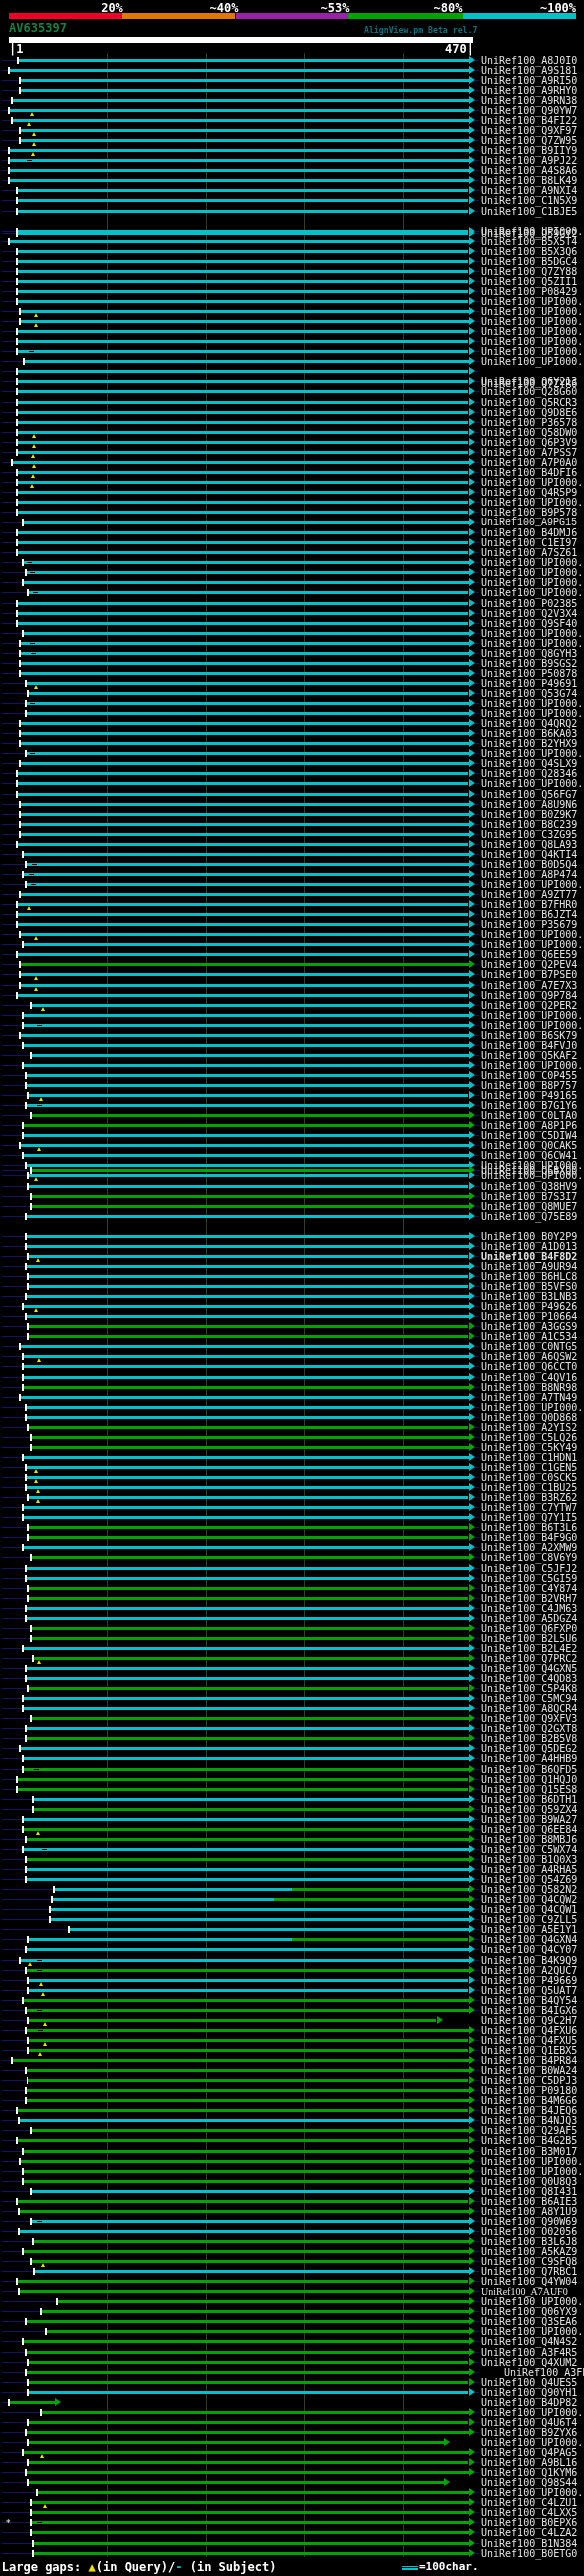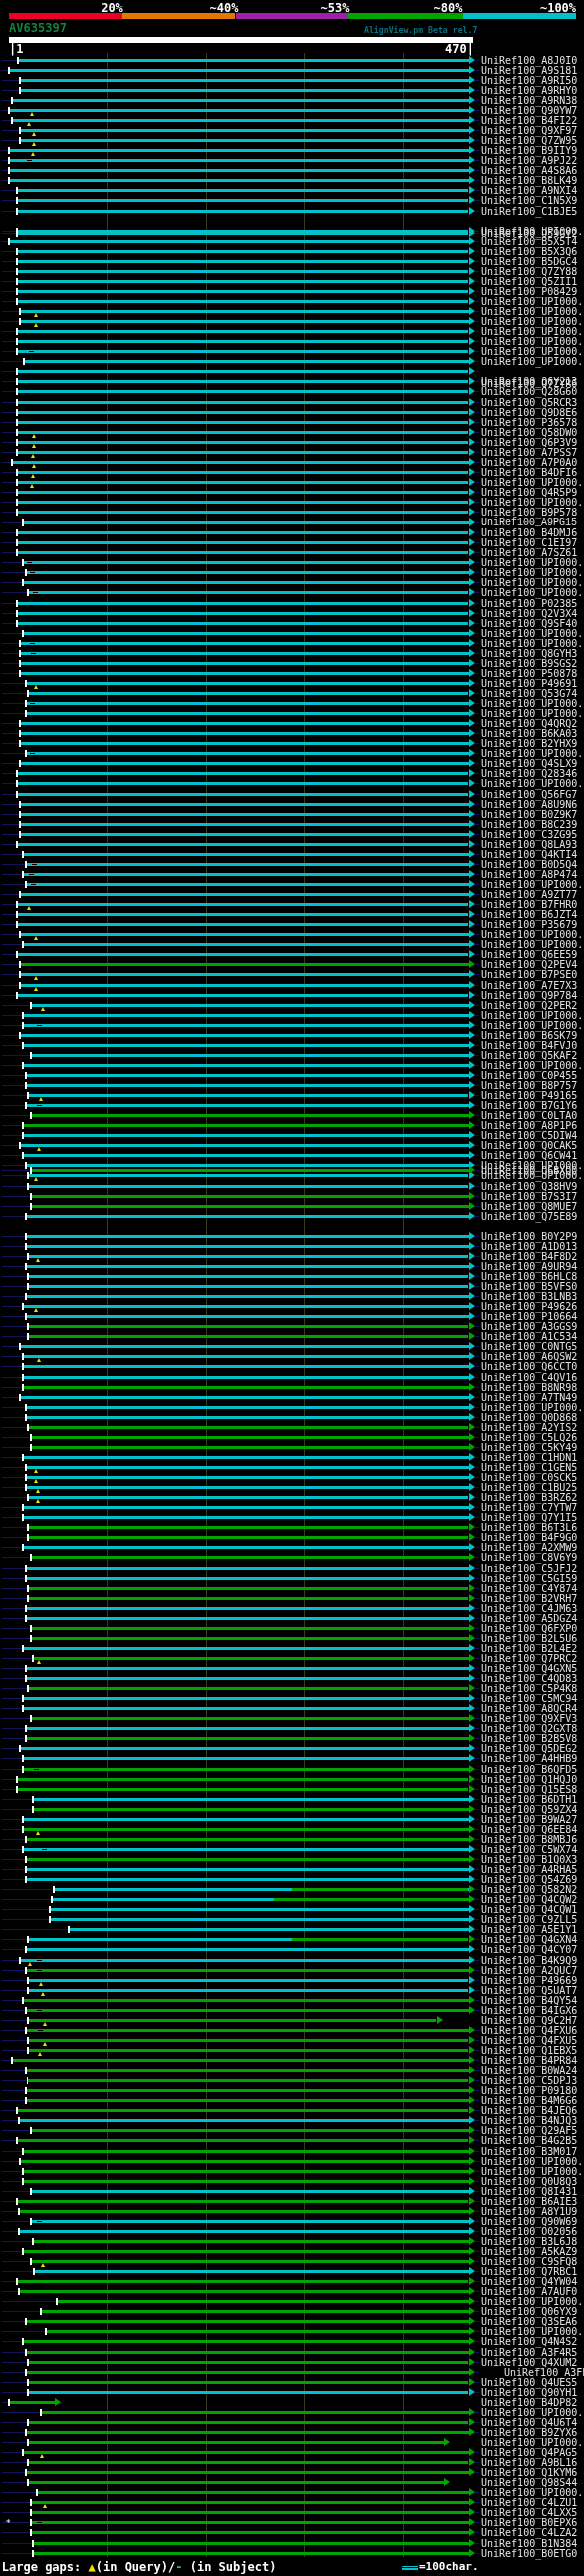--- a/index.html
+++ b/index.html
@@ -1038,21 +1038,21 @@
         <div class="hit-label" style="top: 0px;">UniRef100_B0Y2P9</div>
       </div>
       <div class="row" style="top: 1242px;">
         <div class="leader" style="left: 1.8px; width: 24px; top: 4.1px;"></div>
         <div class="bar" style="left: 25.6px; width: 443px; top: 2.7px; background: rgb(0, 192, 200);"></div>
         <div class="tick" style="left: 25px; top: 0.9px;"></div>
         <div class="arrow" style="left: 469px; top: 0px; border-left: 6.4px solid rgb(0, 192, 200);"></div>
         <div class="leader" style="left: 475px; width: 3.7px; top: 4.1px;"></div>
         <div class="hit-label" style="top: 0px;">UniRef100_A1D013</div>
       </div>
-      <div class="row" style="top: 1252px;">
+      <div class="row" style="top: 1252px; font-weight: bold;">
         <div class="leader" style="left: 1.8px; width: 26.5px; top: 4.1px;"></div>
         <div class="bar" style="left: 28px; width: 440px; top: 2.7px; background: rgb(0, 192, 200);"></div>
         <div class="tick" style="left: 27.4px; top: 0.9px;"></div>
         <div class="arrow" style="left: 469px; top: 0px; border-left: 6.4px solid rgb(0, 192, 200);"></div>
         <div class="leader" style="left: 475px; width: 3.7px; top: 4.1px;"></div>
         <div class="trimark" style="left: 36px; top: 5.5px;"></div>
         <div class="hit-label" style="top: 0px;">UniRef100_B4F8D2</div>
       </div>
       <div class="row" style="top: 1262px;">
         <div class="leader" style="left: 1.8px; width: 24px; top: 4.1px;"></div>
@@ -1893,21 +1893,21 @@
         <div class="arrow" style="left: 469px; top: 0px; border-left: 6.4px solid rgb(0, 164, 0);"></div>
         <div class="leader" style="left: 475px; width: 3.7px; top: 4.1px;"></div>
         <div class="hit-label" style="top: 0px;">UniRef100_Q4YW04</div>
       </div>
       <div class="row" style="top: 2287px;">
         <div class="leader" style="left: 1.8px; width: 17.4px; top: 4.1px;"></div>
         <div class="bar" style="left: 19px; width: 450px; top: 2.7px; background: rgb(0, 164, 0);"></div>
         <div class="tick" style="left: 18.3px; top: 0.9px;"></div>
         <div class="arrow" style="left: 469px; top: 0px; border-left: 6.4px solid rgb(0, 164, 0);"></div>
         <div class="leader" style="left: 475px; width: 3.7px; top: 4.1px;"></div>
-        <div class="hit-label" style="top: 0px;">UniRef100_A7AUF0</div>
+        <div class="hit-label" style="top: 0px; font-family: Liberation Serif, serif;">UniRef100_A7AUF0</div>
       </div>
       <div class="row" style="top: 2297px;">
         <div class="leader" style="left: 1.8px; width: 55px; top: 4.1px;"></div>
         <div class="bar" style="left: 57px; width: 412px; top: 2.7px; background: rgb(0, 164, 0);"></div>
         <div class="tick" style="left: 56px; top: 0.9px;"></div>
         <div class="arrow" style="left: 469px; top: 0px; border-left: 6.4px solid rgb(0, 164, 0);"></div>
         <div class="leader" style="left: 475px; width: 3.7px; top: 4.1px;"></div>
         <div class="hit-label" style="top: 0px;">UniRef100_UPI000..</div>
       </div>
       <div class="row" style="top: 2307px;">

